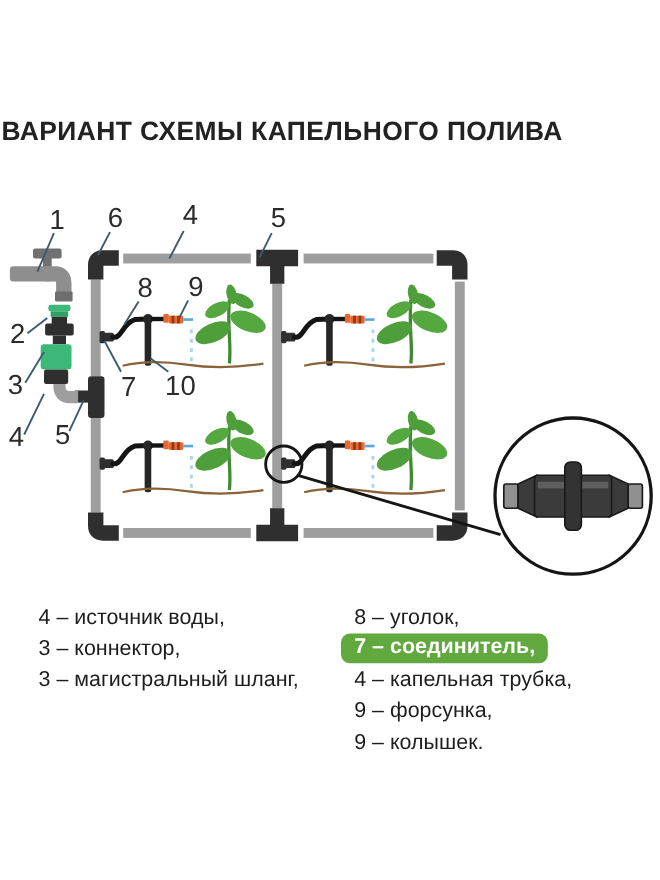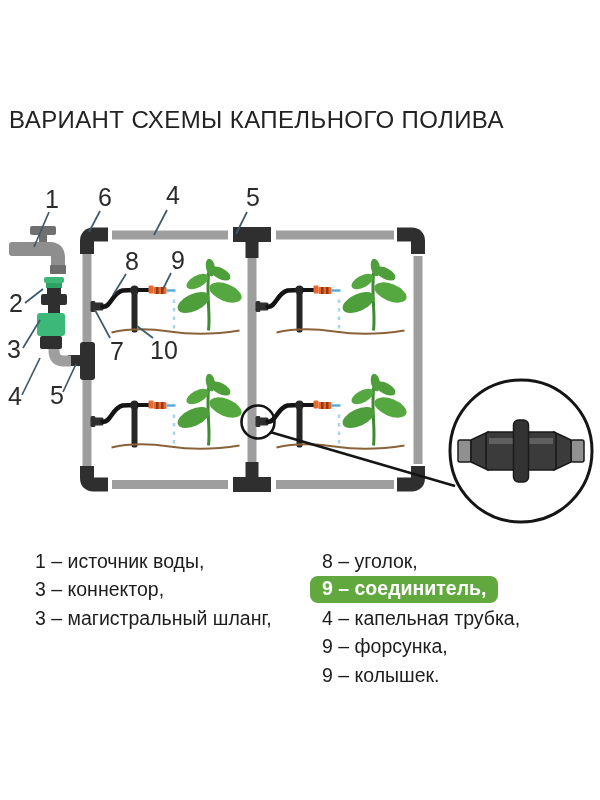--- a/index.html
+++ b/index.html
@@ -2,21 +2,21 @@
 <html><head>
 <meta charset="utf-8">
 <style>
   html,body{margin:0;padding:0;}
   .page{
     position:relative;width:600px;height:800px;background:#ffffff;
     font-family:"Liberation Sans",sans-serif;overflow:hidden;
   }
   .title{
     position:absolute;left:0;top:106px;width:513px;text-align:center;
-    font-size:24px;font-weight:normal;color:#222;letter-spacing:.4px;
+    font-size:24px;font-weight:bold;color:#222;letter-spacing:.4px;
   }
   .diagram-svg{position:absolute;left:0;top:170px;}
   .callout{font-size:25px;fill:#2b2b2b;font-family:"Liberation Sans",sans-serif;}
   .legend{position:absolute;left:0;top:547px;width:600px;}
   .legend-col{position:absolute;top:0;}
   .col-left{left:35px;}
   .col-right{left:322px;}
   .legend-row{
     height:28.5px;display:flex;align-items:center;
     font-size:19.5px;color:#1d1d1d;white-space:nowrap;
@@ -168,35 +168,35 @@
         <rect x="486" y="262" width="70" height="38" rx="3" fill="#3b3b3b"></rect>
         <rect x="489" y="268" width="64" height="6" fill="#5f5f5f" stroke="none"></rect>
         <rect x="513.5" y="250" width="15" height="62" rx="5" fill="#333333"></rect>
       </g>
     </g>
   </svg>
 
   <div class="legend">
     <div class="legend-col col-left">
       <div class="legend-row">
-          <span>1 – источник воды,</span>
+          <span>4 – источник воды,</span>
         </div>
       <div class="legend-row">
           <span>3 – коннектор,</span>
         </div>
       <div class="legend-row">
           <span>3 – магистральный шланг,</span>
         </div>
     </div>
     <div class="legend-col col-right">
       <div class="legend-row">
           <span>8 – уголок,</span>
         </div>
       <div class="legend-row">
-          <span class="hl-pill">9 – соединитель,</span>
+          <span class="hl-pill">7 – соединитель,</span>
         </div>
       <div class="legend-row">
           <span>4 – капельная трубка,</span>
         </div>
       <div class="legend-row">
           <span>9 – форсунка,</span>
         </div>
       <div class="legend-row">
           <span>9 – колышек.</span>
         </div>

